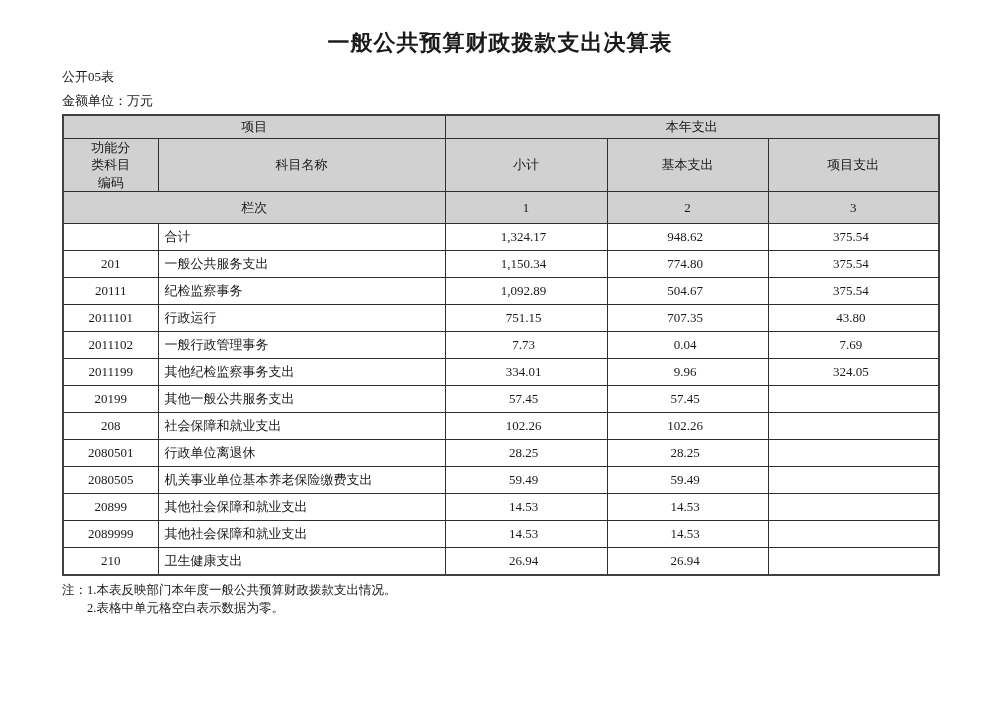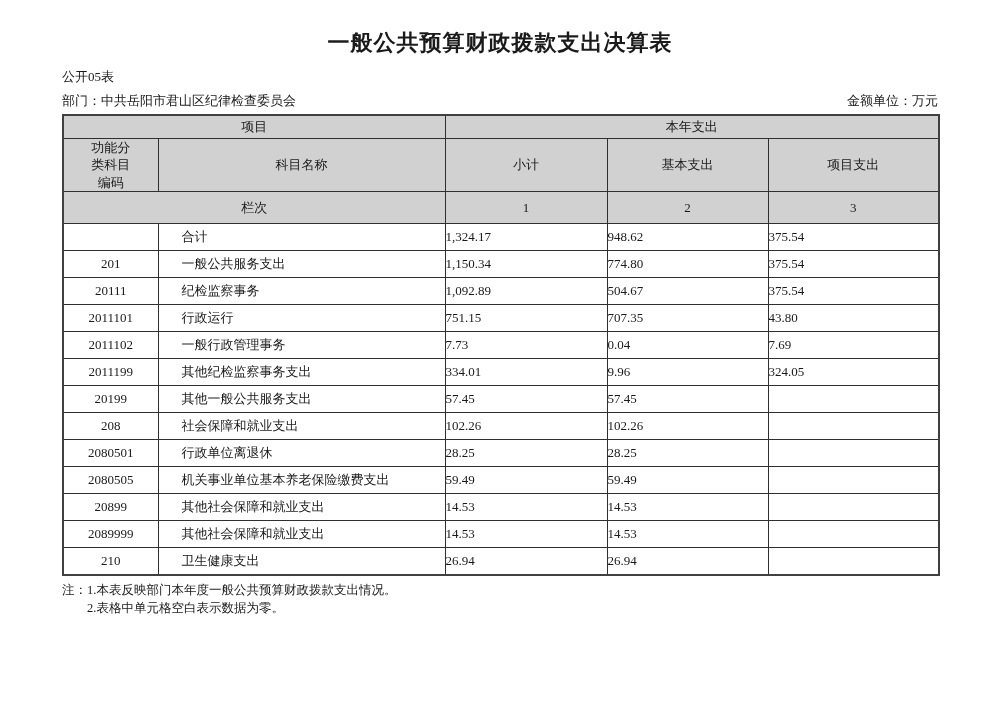--- a/index.html
+++ b/index.html
@@ -50,42 +50,41 @@
     white-space: normal !important;
     line-height: 1.35;
   }
   tr.h-group td { height: 23px; }
   tr.h-cols  td { height: 48px; }
   tr.h-lanci td { height: 32px; }
   td.hdr-code { padding: 0 24px; }
 
   tbody tr { height: 27px; }
   td.c-code { text-align: center; }
-  td.c-name { text-align: left; padding-left: 23px; }
-  td.c-num  { text-align: left; padding-right: 5px; }
+  td.c-name { text-align: left; padding-left: 6px; }
+  td.c-num  { text-align: center; padding-right: 5px; }
 
   .notes {
     display: flex;
     font-size: 12.5px;
     line-height: 18px;
     margin-top: 5px;
   }
   .notes .lines { display: flex; flex-direction: column; }
 </style>
 </head>
 <body>
 
 <div class="sheet">
 
   <div class="doc-title">一般公共预算财政拨款支出决算表</div>
 
   <div class="code-line">公开05表</div>
 
   <div class="meta-line">
-    <span>部门：中共岳阳市君山区纪律检查委员会</span>
     <span>金额单位：万元</span>
   </div>
 
   <table class="budget">
     <colgroup>
       <col style="width:95px">
       <col style="width:287px">
       <col style="width:162px">
       <col style="width:161px">
       <col style="width:171px">

